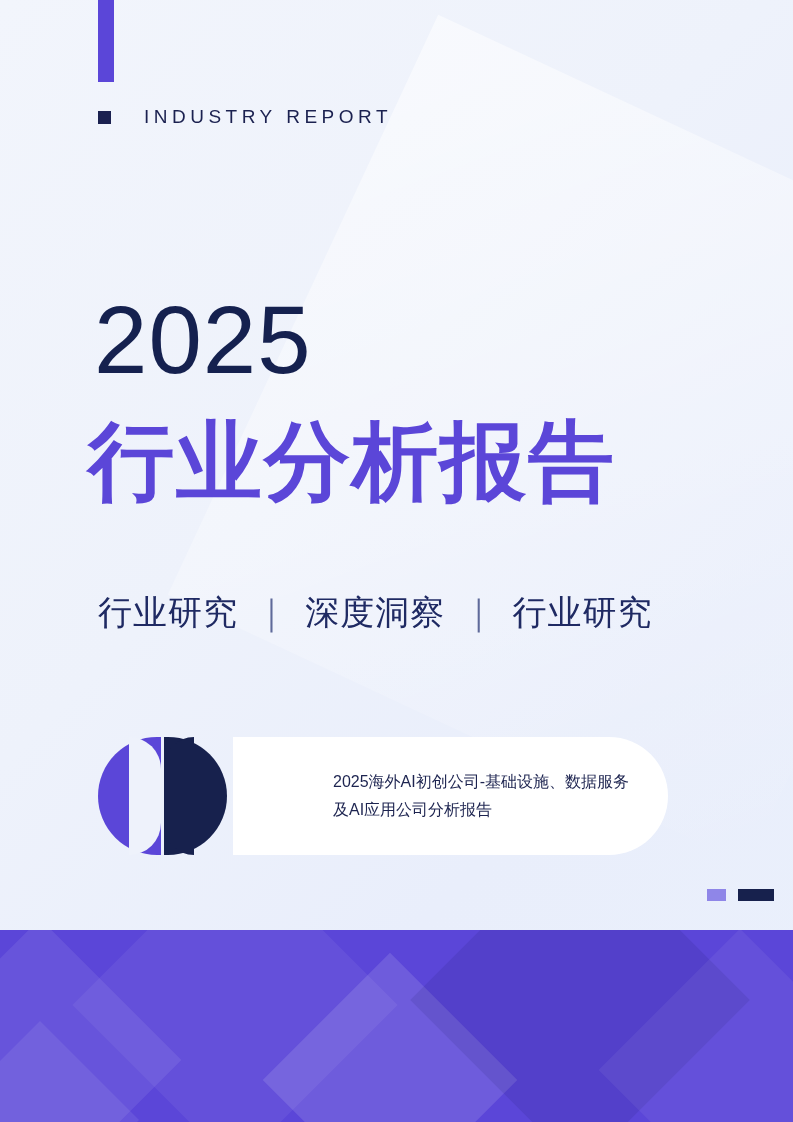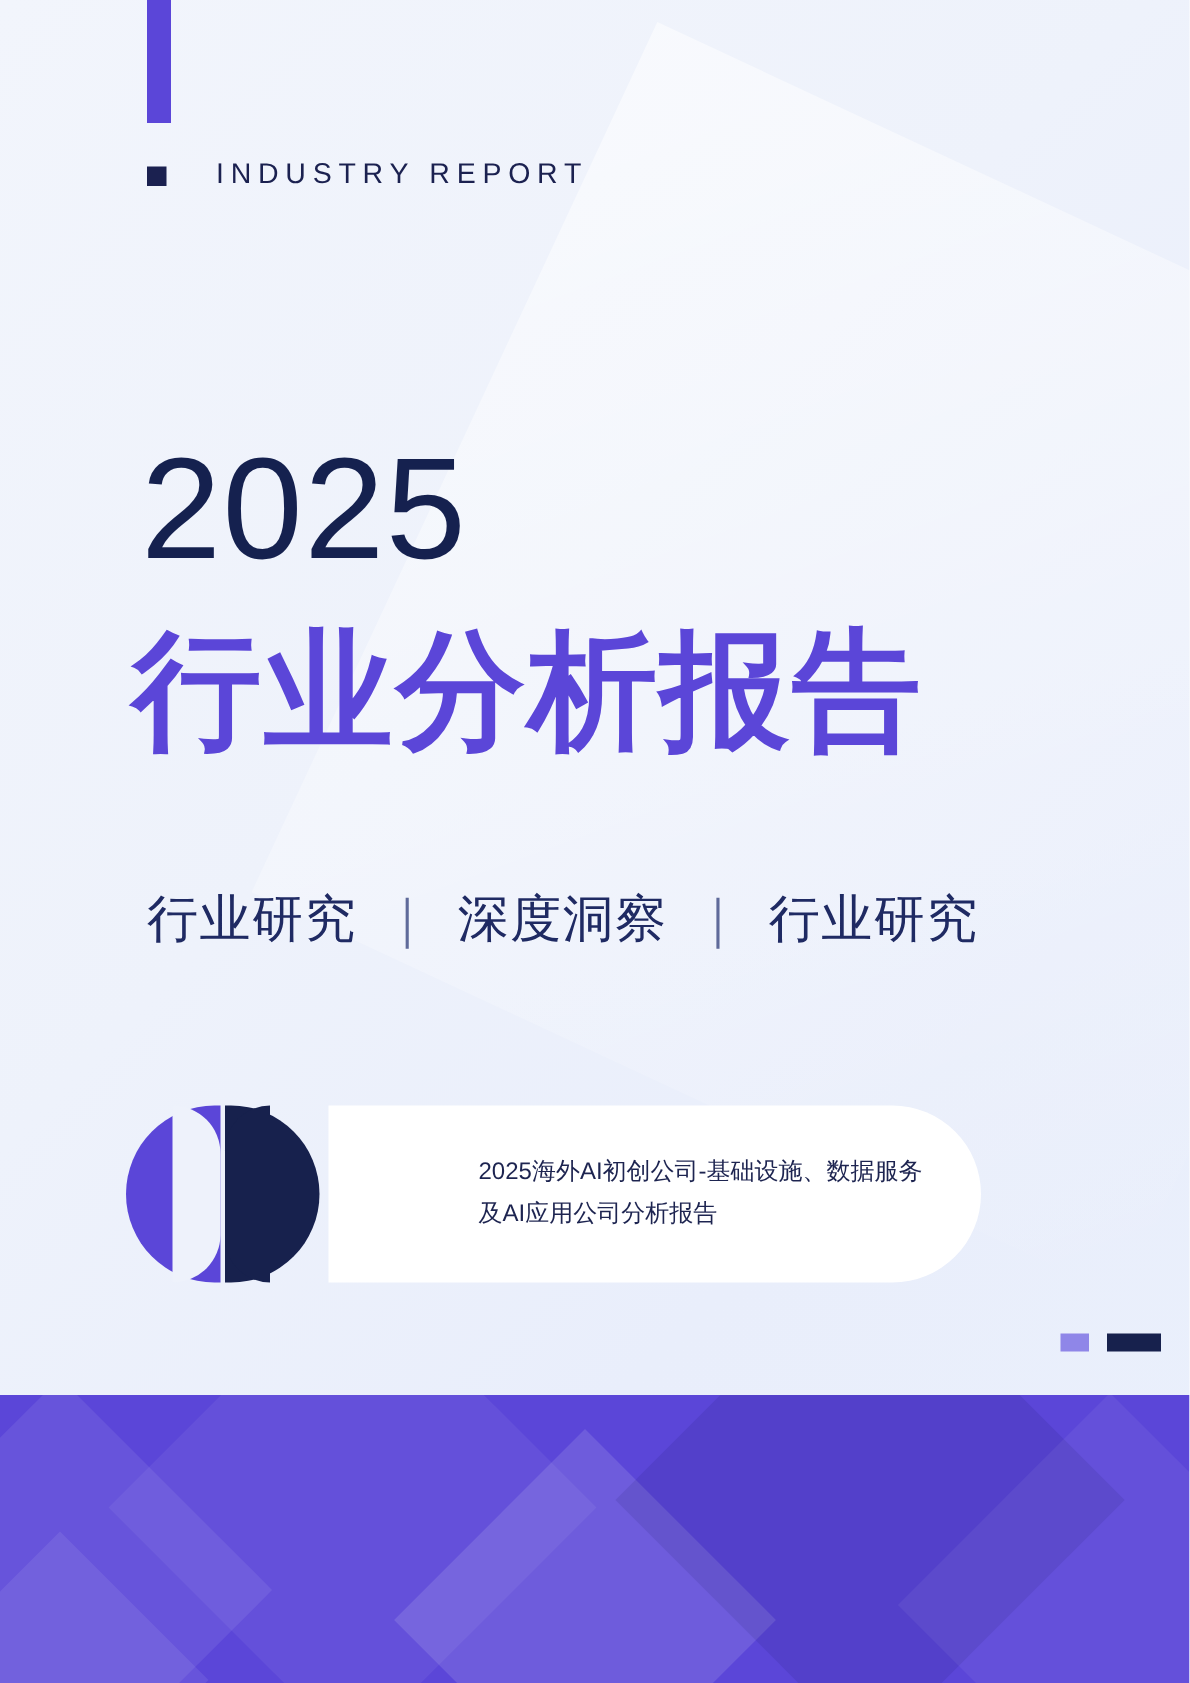--- a/index.html
+++ b/index.html
@@ -82,21 +82,21 @@
     letter-spacing: 1px;
   }
   .subtitle .sep {
     color: #5f6a9a;
     padding: 0 6px;
   }
 
   
   .badge-wrap {
     position: absolute;
-    left: 84px;
+    left: 98px;
     top: 737px;
     width: 570px;
     height: 118px;
   }
   .badge-logo {
     position: absolute;
     left: 0;
     top: 0;
     width: 135px;
     height: 118px;

